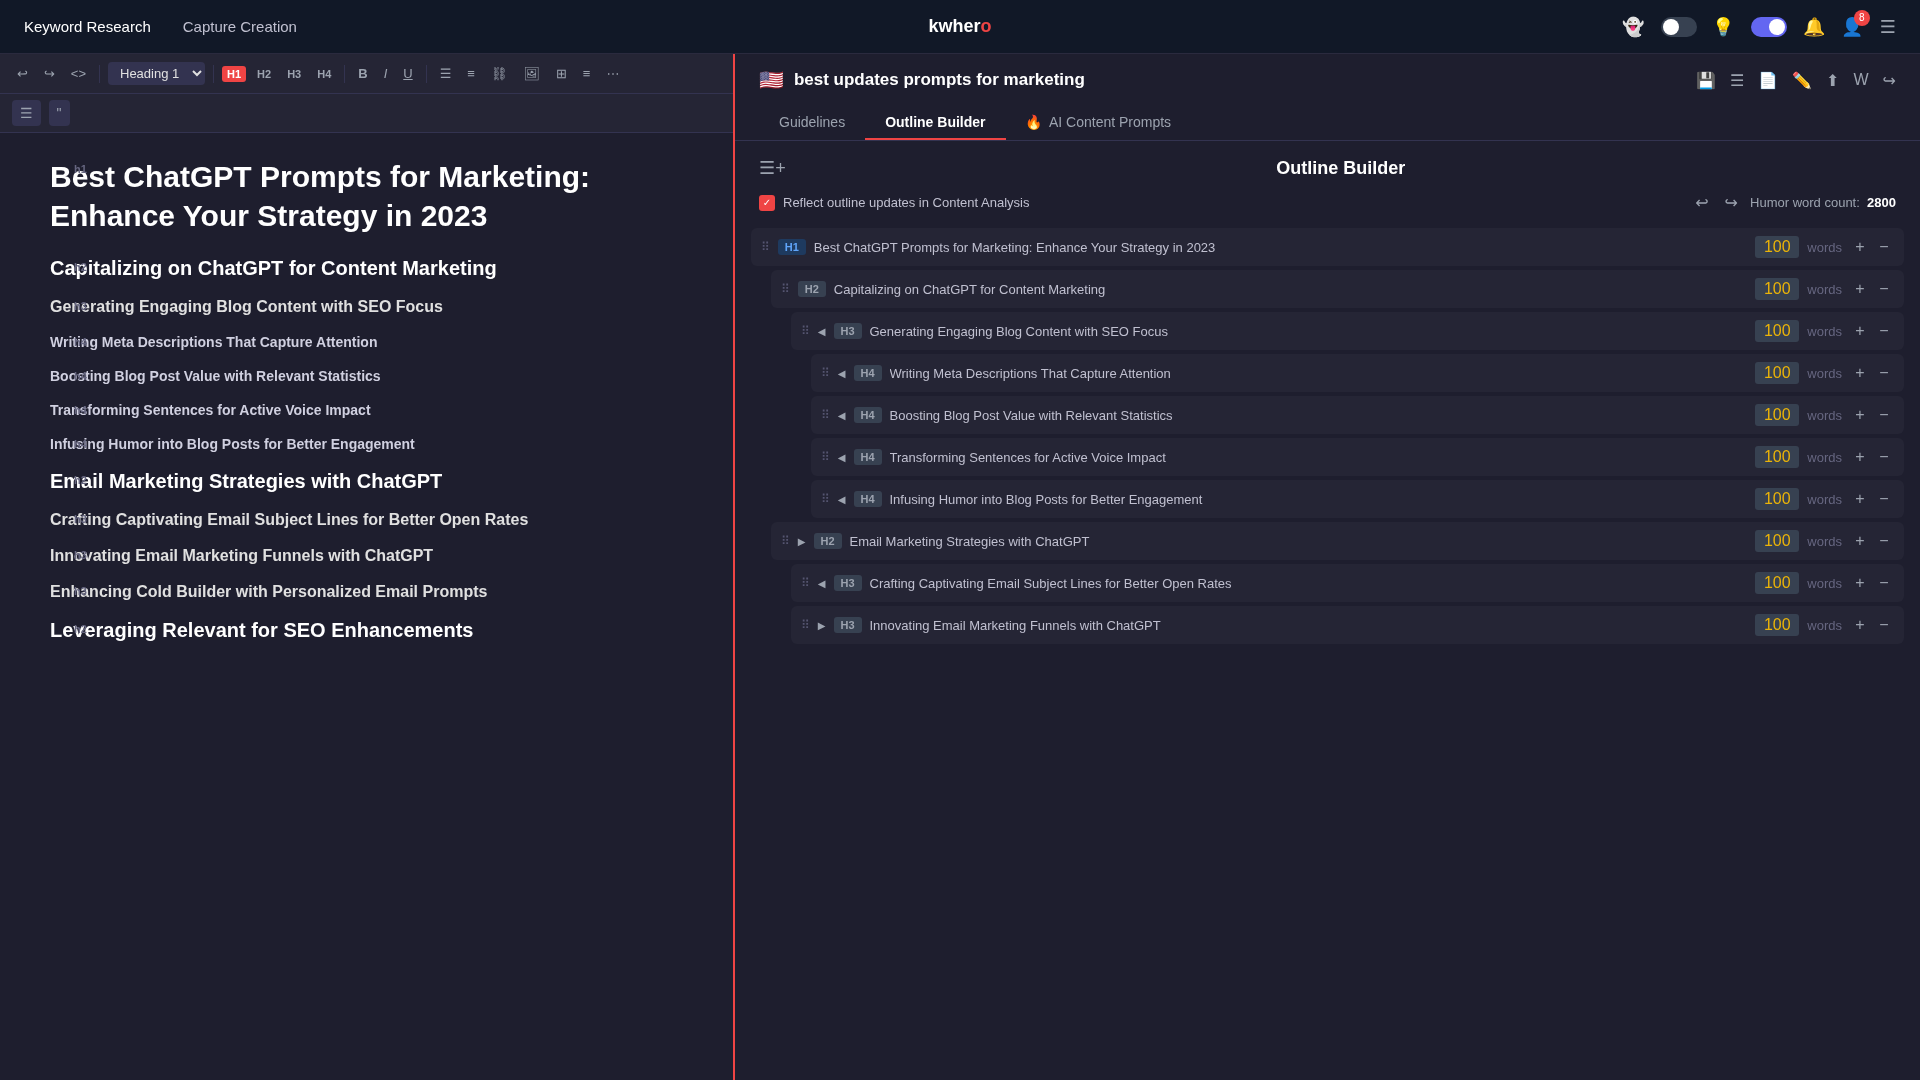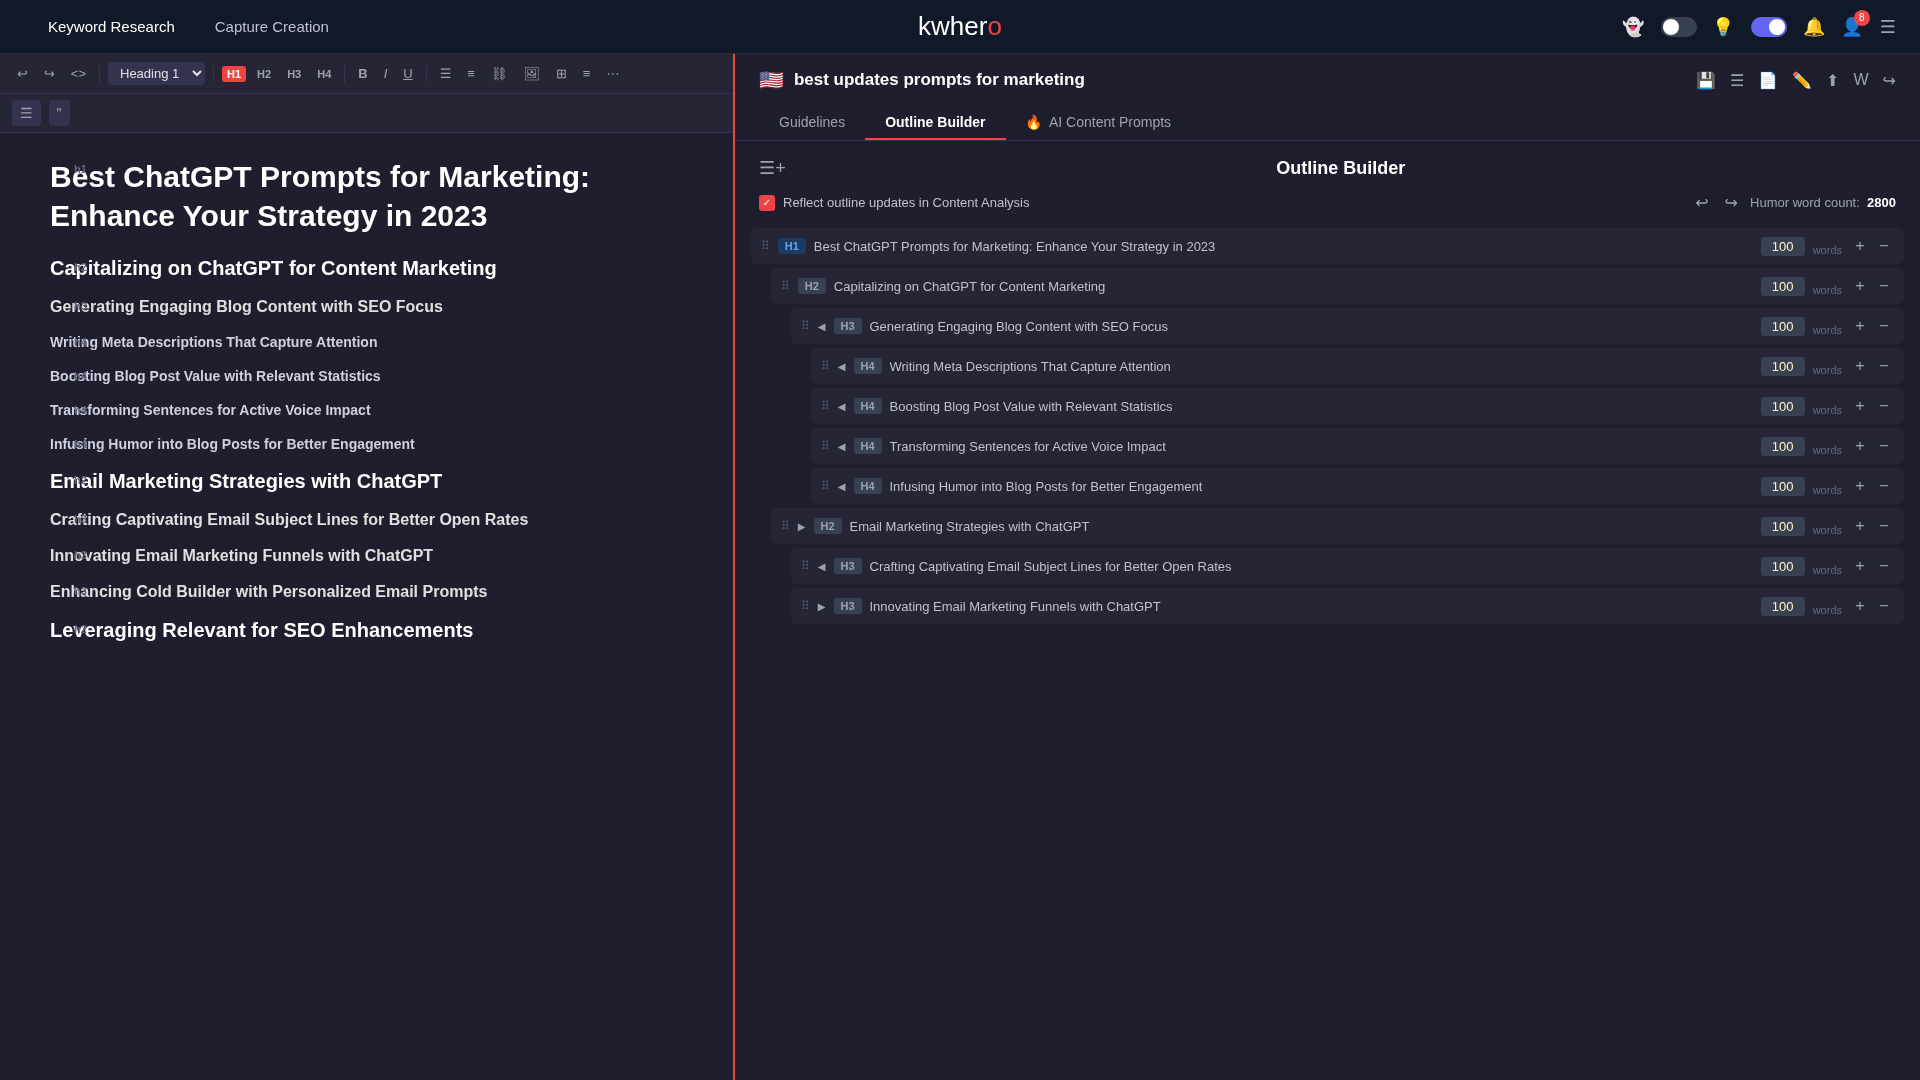--- a/index.html
+++ b/index.html
@@ -20,38 +20,37 @@
       display: flex;
       align-items: center;
       padding: 0 24px;
       height: 54px;
       flex-shrink: 0;
       border-bottom: 1px solid #2a2a3e;
     }
     .top-nav .nav-left {
       display: flex;
       align-items: center;
-      gap: 40px;
-      margin-left: 24px;
+      gap: 32px;
     }
     .top-nav .nav-item {
       color: #c0c0d0;
       font-size: 15px;
       font-weight: 500;
       cursor: pointer;
     }
     .top-nav .nav-item.active {
       color: #ffffff;
     }
     .top-nav .logo {
       position: absolute;
       left: 50%;
       transform: translateX(-50%);
-      font-size: 26px;
-      font-weight: 400;
+      font-size: 18px;
+      font-weight: 700;
       color: #ffffff;
     }
     .top-nav .logo span {
       color: #ef4444;
     }
     .top-nav .nav-right {
       margin-left: auto;
       display: flex;
       align-items: center;
       gap: 16px;
@@ -439,32 +438,31 @@
       flex: 1;
       font-size: 13px;
       color: #c0c0d0;
       overflow: hidden;
       text-overflow: ellipsis;
       white-space: nowrap;
     }
     .word-count-input {
       background: #374151;
       border: none;
-      color: #fef9c3;
-      font-size: 13px;
+      color: #eab308;
+      font-size: 16px;
       width: 44px;
       text-align: center;
       border-radius: 3px;
       padding: 2px 4px;
     }
     .words-label {
-      font-size: 11px;
+      font-size: 13px;
       color: #666680;
       flex-shrink: 0;
-      margin-top: 8px;
     }
     .plus-minus-btns {
       display: flex;
       gap: 4px;
       flex-shrink: 0;
     }
     .pm-btn {
       background: none;
       border: none;
       color: #9ca3af;

